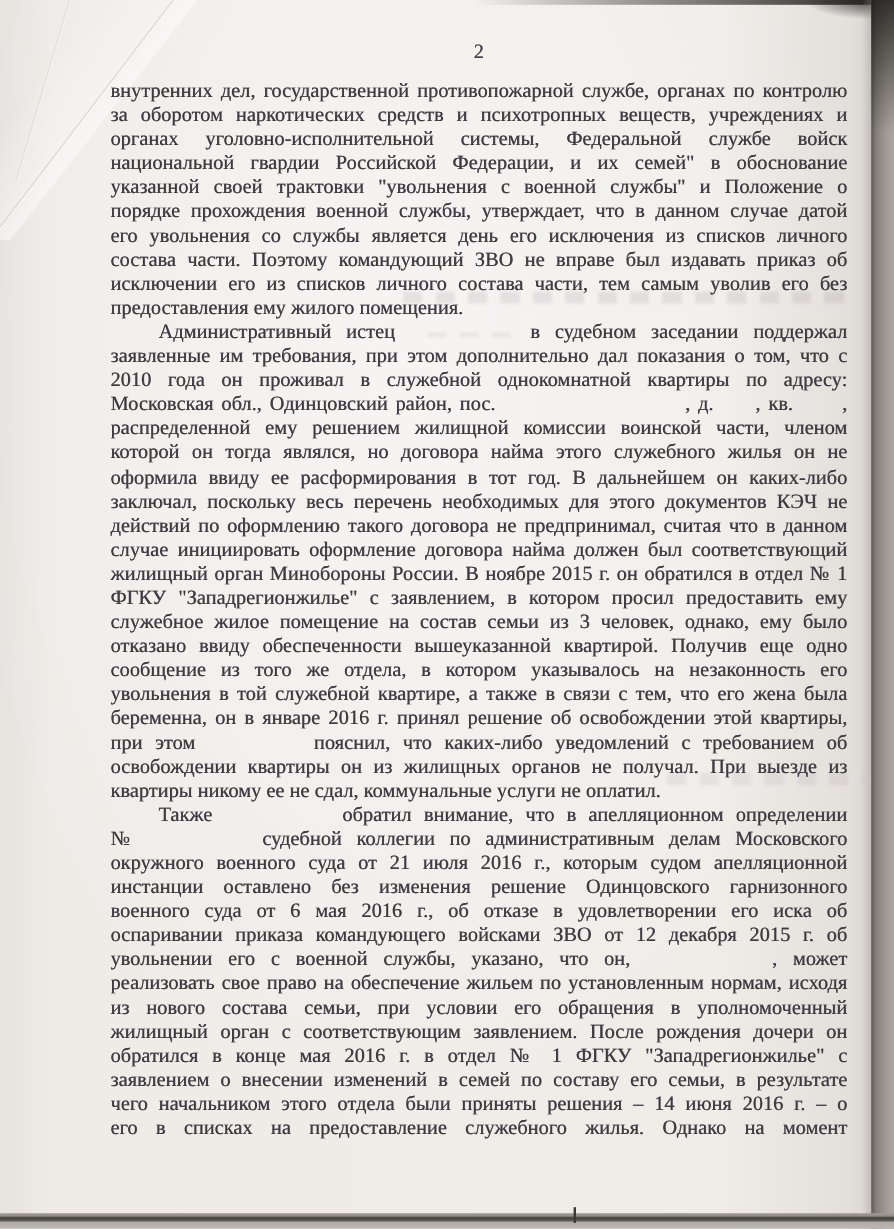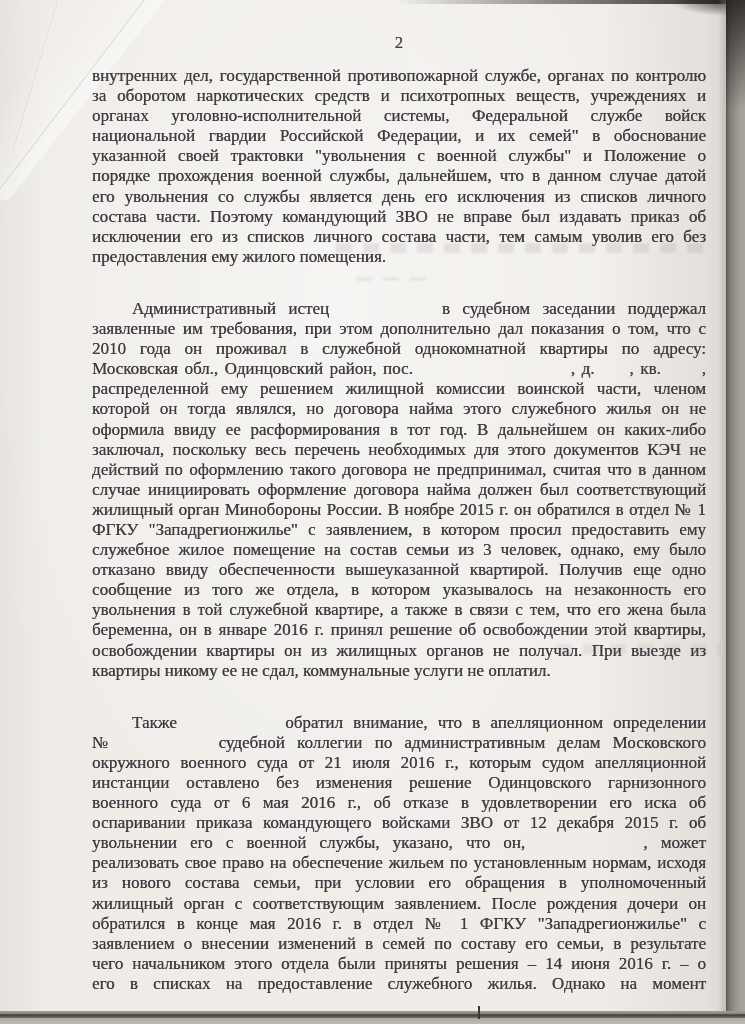--- a/index.html
+++ b/index.html
@@ -78,21 +78,21 @@
     position:absolute;left:92px;top:66px;width:614px;
   }
   .line{
     font-size:17px;line-height:20.1px;height:20.1px;
     text-align:justify;text-align-last:justify;
     color:#3e3a40;
     text-shadow:0.35px 0 0.45px rgba(58,52,62,0.75);
     white-space:normal;
   }
   .line.last{text-align-last:left;}
-  .line.indent{text-indent:40px;margin-top:32px;}
+  .line.indent{text-indent:40px;}
   .redact{
     display:inline-block;height:2px;vertical-align:baseline;
   }
 </style>
 </head>
 <body>
 
 <div class="paper">
   <div class="corner-fold"></div>
   <div class="crease-line"></div>
@@ -109,21 +109,21 @@
   <div class="smudge smudge-3"></div>
 
   <div class="page-number">2</div>
 
   <div class="text-block">
       <div class="line">внутренних дел, государственной противопожарной службе, органах по контролю</div>
       <div class="line">за оборотом наркотических средств и психотропных веществ, учреждениях и</div>
       <div class="line">органах уголовно-исполнительной системы, Федеральной службе войск</div>
       <div class="line">национальной гвардии Российской Федерации, и их семей" в обоснование</div>
       <div class="line">указанной своей трактовки "увольнения с военной службы" и Положение о</div>
-      <div class="line">порядке прохождения военной службы, дальнейшем, что в данном случае датой</div>
+      <div class="line">порядке прохождения военной службы, утверждает, что в данном случае датой</div>
       <div class="line">его увольнения со службы является день его исключения из списков личного</div>
       <div class="line">состава части. Поэтому командующий ЗВО не вправе был издавать приказ об</div>
       <div class="line">исключении его из списков личного состава части, тем самым уволив его без</div>
       <div class="line last">предоставления ему жилого помещения.</div>
       <div class="line indent">Административный истец <span class="redact" style="width: 88px;"></span> в судебном заседании поддержал</div>
       <div class="line">заявленные им требования, при этом дополнительно дал показания о том, что с</div>
       <div class="line">2010 года он проживал в служебной однокомнатной квартиры по адресу:</div>
       <div class="line">Московская обл., Одинцовский район, пос. <span class="redact" style="width: 145px;"></span> , д. <span class="redact" style="width: 22px;"></span> , кв. <span class="redact" style="width: 28px;"></span> ,</div>
       <div class="line">распределенной ему решением жилищной комиссии воинской части, членом</div>
       <div class="line">которой он тогда являлся, но договора найма этого служебного жилья он не</div>
@@ -131,20 +131,21 @@
       <div class="line">заключал, поскольку весь перечень необходимых для этого документов КЭЧ не</div>
       <div class="line">действий по оформлению такого договора не предпринимал, считая что в данном</div>
       <div class="line">случае инициировать оформление договора найма должен был соответствующий</div>
       <div class="line">жилищный орган Минобороны России. В ноябре 2015 г. он обратился в отдел № 1</div>
       <div class="line">ФГКУ "Западрегионжилье" с заявлением, в котором просил предоставить ему</div>
       <div class="line">служебное жилое помещение на состав семьи из 3 человек, однако, ему было</div>
       <div class="line">отказано ввиду обеспеченности вышеуказанной квартирой. Получив еще одно</div>
       <div class="line">сообщение из того же отдела, в котором указывалось на незаконность его</div>
       <div class="line">увольнения в той служебной квартире, а также в связи с тем, что его жена была</div>
       <div class="line">беременна, он в январе 2016 г. принял решение об освобождении этой квартиры,</div>
+      <div class="line">при этом <span class="redact" style="width: 78px;"></span> пояснил, что каких-либо уведомлений с требованием об</div>
       <div class="line">освобождении квартиры он из жилищных органов не получал. При выезде из</div>
       <div class="line last">квартиры никому ее не сдал, коммунальные услуги не оплатил.</div>
       <div class="line indent">Также <span class="redact" style="width: 88px;"></span> обратил внимание, что в апелляционном определении</div>
       <div class="line">№ <span class="redact" style="width: 78px;"></span> судебной коллегии по административным делам Московского</div>
       <div class="line">окружного военного суда от 21 июля 2016 г., которым судом апелляционной</div>
       <div class="line">инстанции оставлено без изменения решение Одинцовского гарнизонного</div>
       <div class="line">военного суда от 6 мая 2016 г., об отказе в удовлетворении его иска об</div>
       <div class="line">оспаривании приказа командующего войсками ЗВО от 12 декабря 2015 г. об</div>
       <div class="line">увольнении его с военной службы, указано, что он, <span class="redact" style="width: 92px;"></span> , может</div>
       <div class="line">реализовать свое право на обеспечение жильем по установленным нормам, исходя</div>

